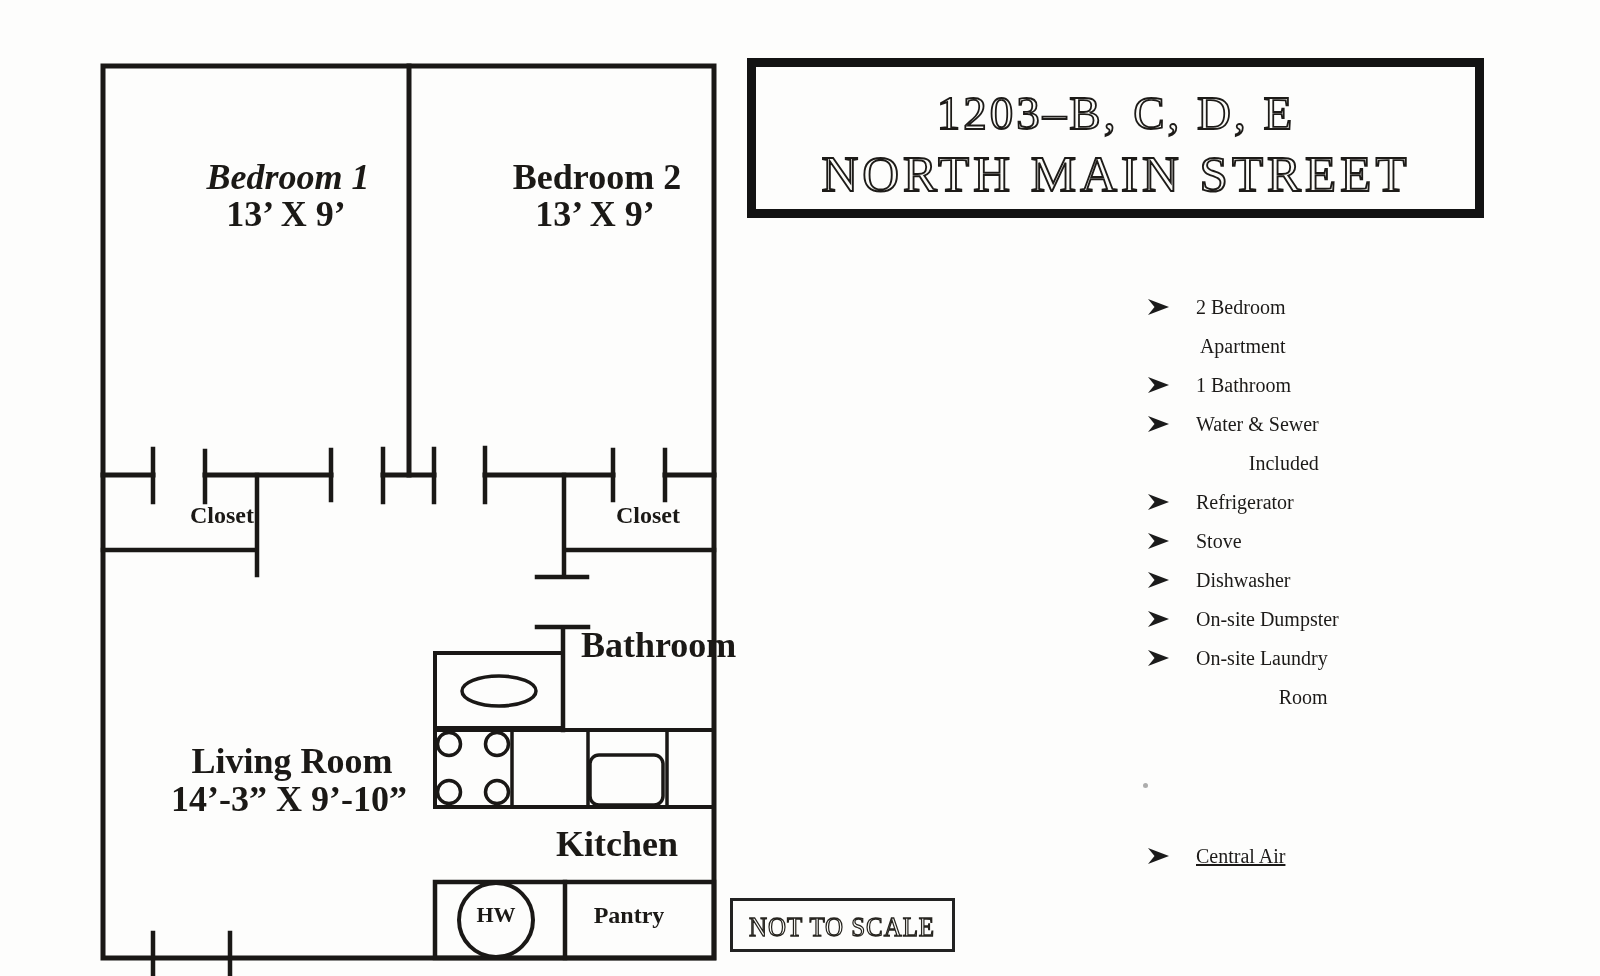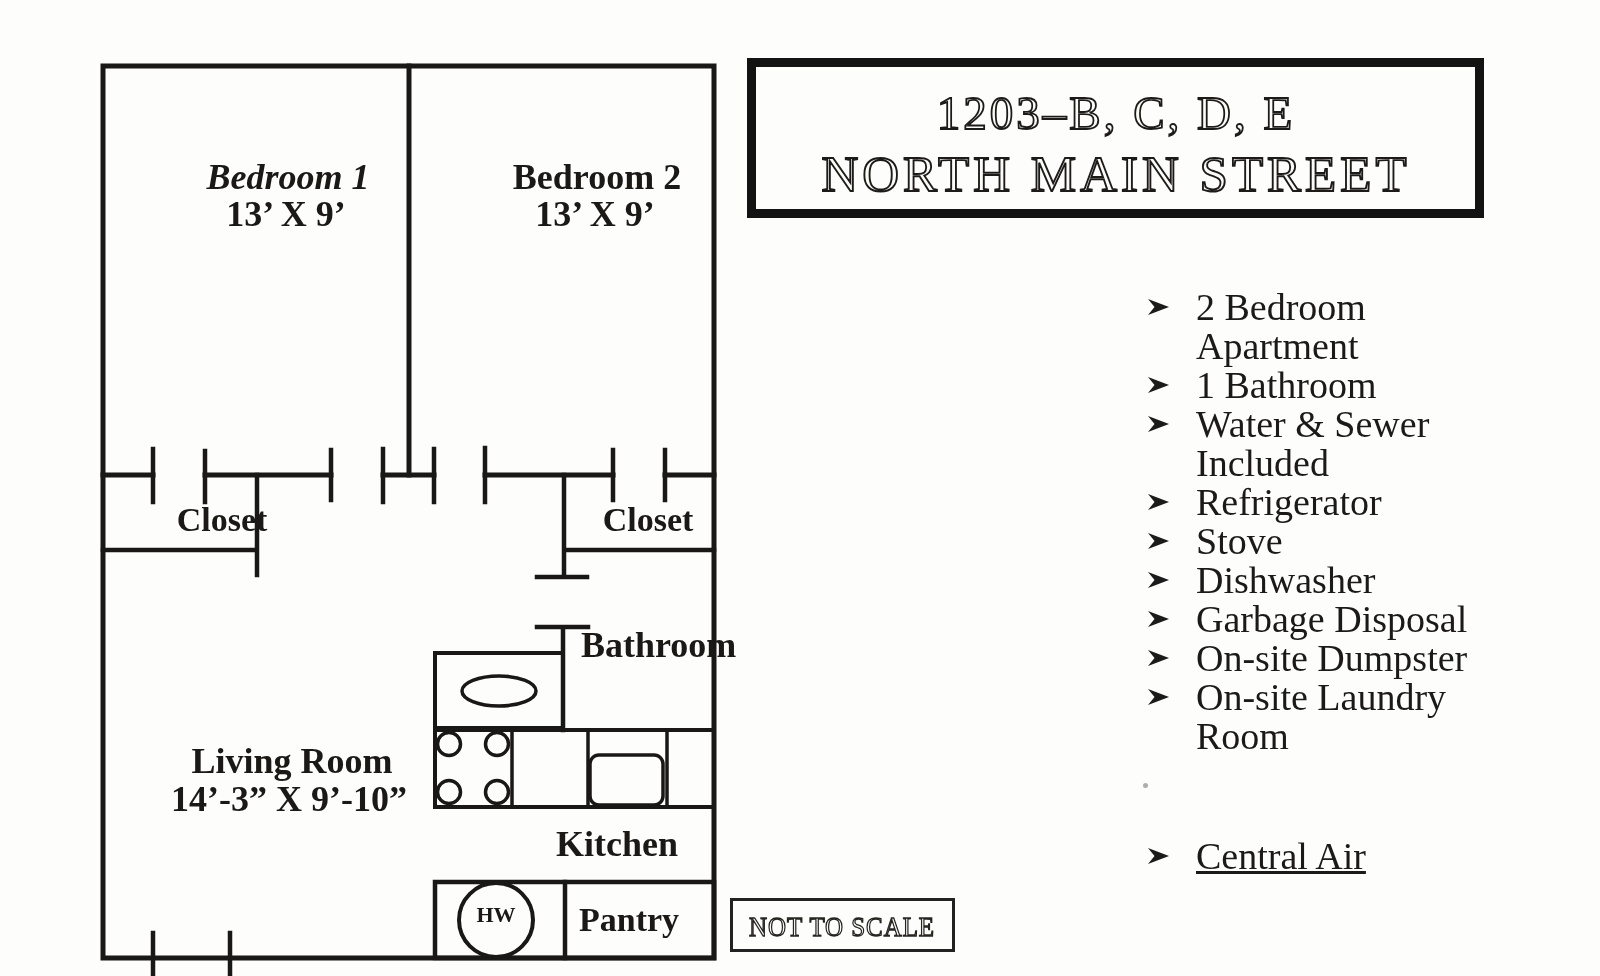--- a/index.html
+++ b/index.html
@@ -15,26 +15,26 @@
   .fix   {stroke:#1a1816;stroke-width:3.5;fill:none;}
   .fix4  {stroke:#1a1816;stroke-width:4;fill:none;}
   .tbox  {stroke:#131313;stroke-width:9;fill:none;}
   .nbox  {stroke:#222;stroke-width:3;fill:none;}
   .eng   {font-family:"Liberation Serif", serif;}
 
   .lbl{
     position:absolute;font-weight:700;white-space:nowrap;
     color:#1b1916;transform:translateX(-50%);line-height:1;
   }
-  .f36{font-size:36px;} .f34{font-size:34px;} .f32{font-size:22px;}
+  .f36{font-size:36px;} .f34{font-size:24px;} .f32{font-size:22px;}
   .noc{transform:none;margin-left:11px;}
 
   #features{position:absolute;left:1147px;top:288px;width:390px;}
   #central-air{position:absolute;left:1147px;top:837px;width:390px;text-decoration:underline;}
-  .feat{display:flex;align-items:flex-start;font-size:38px;line-height:39px;color:#1c1a18;}
+  .feat{display:flex;align-items:flex-start;font-size:20px;line-height:39px;color:#1c1a18;text-align:right;}
   .feat .bul{width:49px;flex:none;padding-top:9px;}
   .feat .bul svg{display:block;}
   .feat .txt span{display:block;}
 
   .dot-artifact{
     position:absolute;left:1143px;top:783px;width:5px;height:5px;
     border-radius:50%;background:#8a8a8a;opacity:.7;
   }
 </style>
 </head>
@@ -191,30 +191,20 @@
     <span class="bul">
         <svg width="24" height="20" viewBox="0 0 24 20">
           <path d="M1,2 L22,10 L1,18 L7.5,10 Z" fill="#1b1b1b"></path>
         </svg>
       </span>
     <span class="txt">
         <span>Dishwasher</span>
       </span>
   </div>
 
-  <div class="feat">
-    <span class="bul">
-        <svg width="24" height="20" viewBox="0 0 24 20">
-          <path d="M1,2 L22,10 L1,18 L7.5,10 Z" fill="#1b1b1b"></path>
-        </svg>
-      </span>
-    <span class="txt">
-        <span>Garbage Disposal</span>
-      </span>
-  </div>
 
   <div class="feat">
     <span class="bul">
         <svg width="24" height="20" viewBox="0 0 24 20">
           <path d="M1,2 L22,10 L1,18 L7.5,10 Z" fill="#1b1b1b"></path>
         </svg>
       </span>
     <span class="txt">
         <span>On-site Dumpster</span>
       </span>

